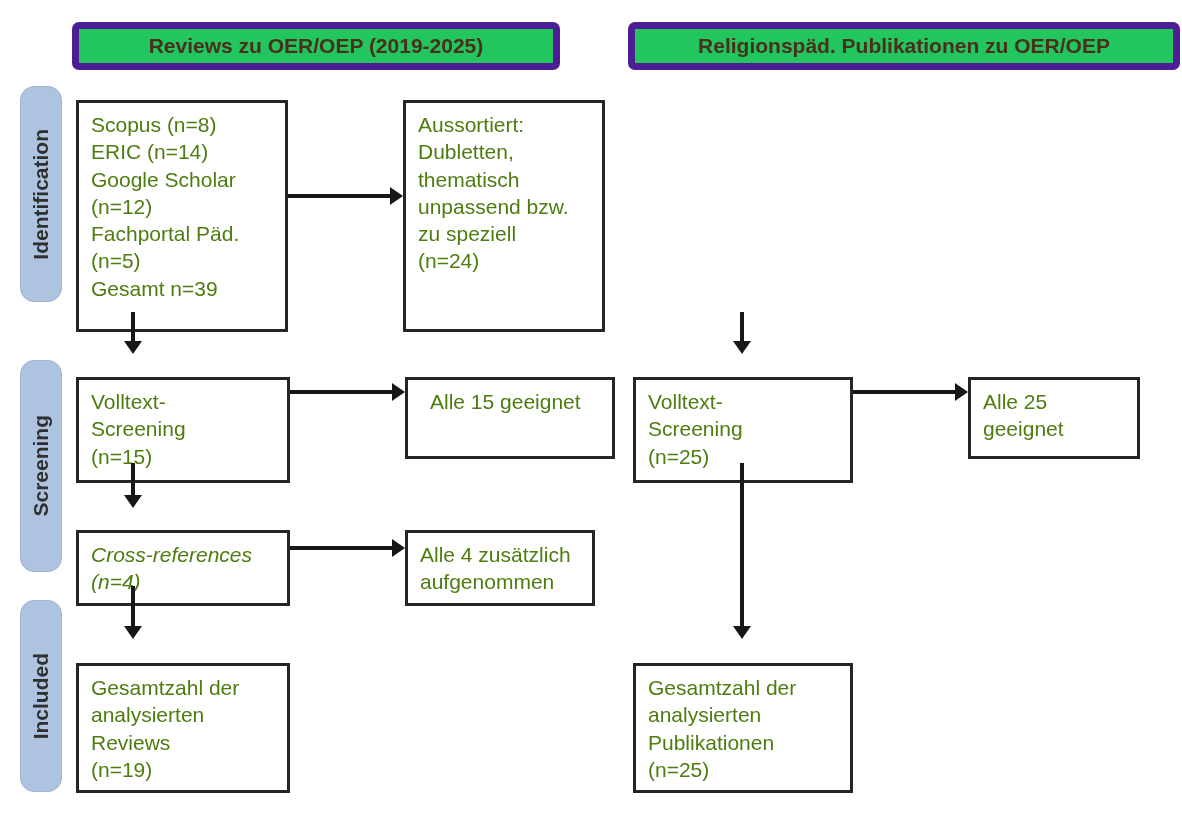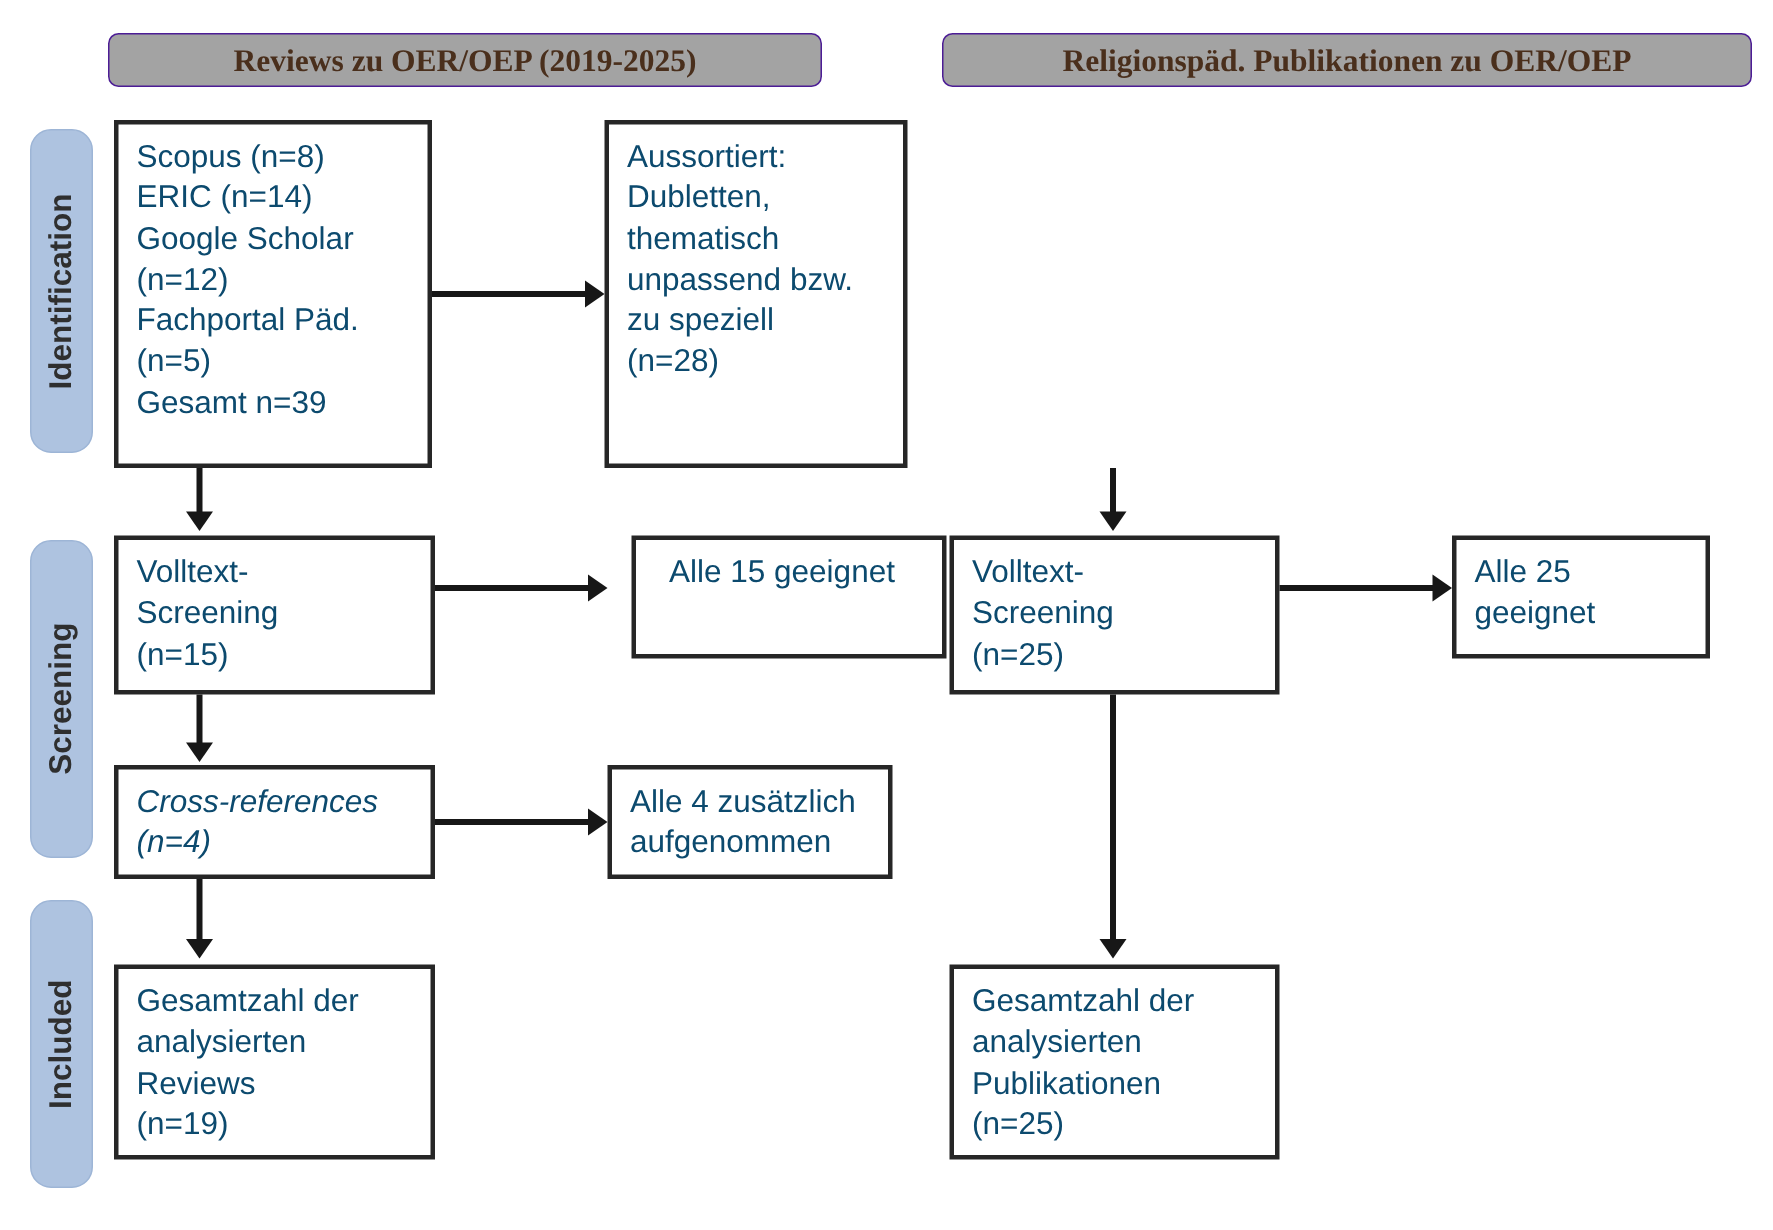--- a/index.html
+++ b/index.html
@@ -29,43 +29,43 @@
     font-weight:bold;
     letter-spacing:0px;
     color:#2f2f2f;
     white-space:nowrap;
   }
 
   
   .col-header{
     position:absolute;
     height:34px;
-    background:#a3a3a3;
-    border:1px solid #4c1d95;
+    background:#22c55e;
+    border:7px solid #4c1d95;
     border-radius:7px;
     display:flex;align-items:center;justify-content:center;
     font-size:21px;
     font-weight:bold;
     color:#4a2f1c;
     white-space:nowrap;
-    font-family:Liberation Serif, serif;
   }
 
   
   .box{
     position:absolute;
     background:#ffffff;
     border:3px solid #262626;
     box-sizing:border-box;
     padding:8px 10px 6px 12px;
     font-size:21px;
     line-height:1.30;
-    color:#0c4a6e;
+    color:#4d7c0f;
     white-space:pre-line;
     overflow:hidden;
+    margin-top:20px;
   }
   .box.tight{line-height:1.26;}
 
   
   .vline{position:absolute;width:4px;background:#171717;}
   .hline{position:absolute;height:4px;background:#171717;}
   .arrow-down{
     position:absolute;width:0;height:0;
     border-left:9px solid transparent;
     border-right:9px solid transparent;
@@ -105,33 +105,33 @@
 (n=12)
 Fachportal Päd.
 (n=5)
 Gesamt n=39</div>
 
   <div class="box" style="left:403px;top:80px;width:202px;height:232px;">Aussortiert:
 Dubletten,
 thematisch
 unpassend bzw.
 zu speziell
-(n=28)</div>
+(n=24)</div>
 
   <div class="hline" style="left:288px;top:194px;width:104px;"></div>
   <div class="arrow-right" style="left:390px;top:187px;"></div>
 
   <div class="vline" style="left:131px;top:312px;height:31px;"></div>
   <div class="arrow-down" style="left:124px;top:341px;"></div>
 
   <div class="box" style="left:76px;top:357px;width:214px;height:106px;">Volltext-
 Screening
 (n=15)</div>
 
-  <div class="box" style="left:421px;top:357px;width:210px;height:82px;padding-left:22px;">Alle 15 geeignet</div>
+  <div class="box" style="left:405px;top:357px;width:210px;height:82px;padding-left:22px;">Alle 15 geeignet</div>
 
   <div class="hline" style="left:290px;top:390px;width:104px;"></div>
   <div class="arrow-right" style="left:392px;top:383px;"></div>
 
   <div class="vline" style="left:131px;top:463px;height:34px;"></div>
   <div class="arrow-down" style="left:124px;top:495px;"></div>
 
   <div class="box" style="left:76px;top:510px;width:214px;height:76px;font-style:italic;">Cross-references
 (n=4)</div>
 

